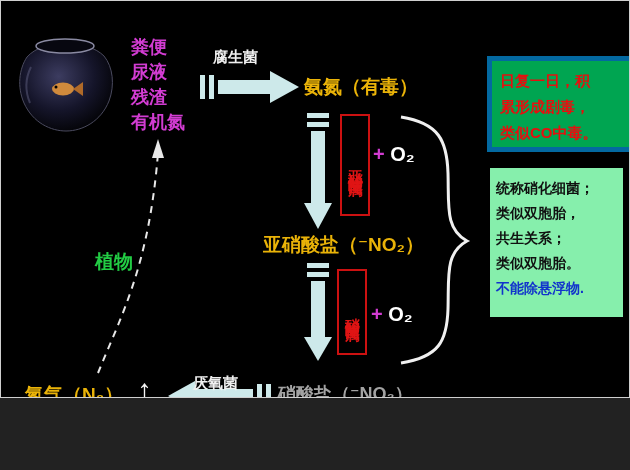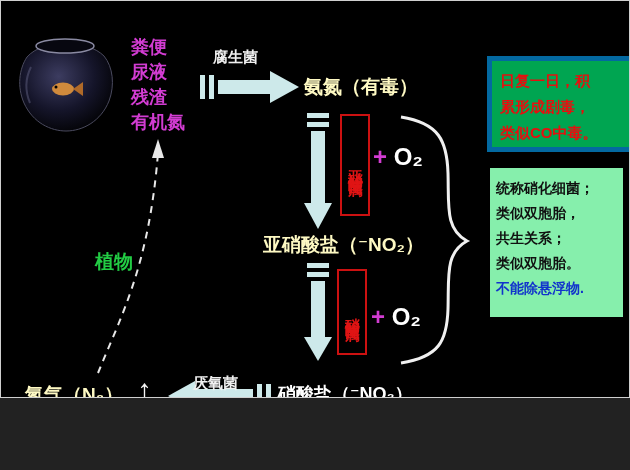--- a/index.html
+++ b/index.html
@@ -3,22 +3,22 @@
 <meta charset="utf-8">
 <style>
   html,body{margin:0;padding:0;background:#222;}
   .stage{
     position:relative;width:630px;height:398px;background:#000;
     overflow:hidden;border:1px solid #cfcfcf;box-sizing:border-box;
     font-family:"Liberation Sans","DejaVu Sans",sans-serif;
   }
   .abs{position:absolute;}
   .txt{white-space:nowrap;font-weight:bold;}
-  .magenta{color:#fef9c3;}
-  .white{color:#ffffff;}
+  .magenta{color:#eab308;}
+  .white{color:#a3a3a3;}
   .green-txt{color:#22cc44;}
   .waste-line{font-size:18px;line-height:25px;color:#d23cd2;font-weight:bold;}
   .small-white{color:#f0f0f0;font-size:15px;font-weight:bold;}
   .big-label{font-size:19px;}
   .warn-box{
     left:486px;top:17px;width:159px;height:96px;
     background:#00a551;border:5px solid #0369a1;box-sizing:border-box;
     padding:7px 8px;
     margin-top:38px;
   }
@@ -30,21 +30,21 @@
   .info-line{color:#101010;font-size:14px;font-weight:bold;line-height:25px;white-space:nowrap;}
   .info-line.blue{color:#1133cc;}
   .bact-box{
     border:2px solid #cc1111;background:#000;box-sizing:border-box;
     display:flex;align-items:center;justify-content:center;
   }
   .bact-txt{
     writing-mode:vertical-rl;text-orientation:upright;
     color:#e01414;font-size:15px;font-weight:bold;letter-spacing:3px;
   }
-  .o2{font-size:24px;font-weight:bold;white-space:nowrap;}
+  .o2{font-size:20px;font-weight:bold;white-space:nowrap;}
   .o2 .plus{color:#d23cd2;}
   .o2 .mol{color:#ffffff;}
   .uparrow{color:#f5f5f5;font-size:30px;font-weight:bold;line-height:30px;}
   svg{display:block;}
 </style>
 </head>
 <body>
 
 <div class="stage">
 

